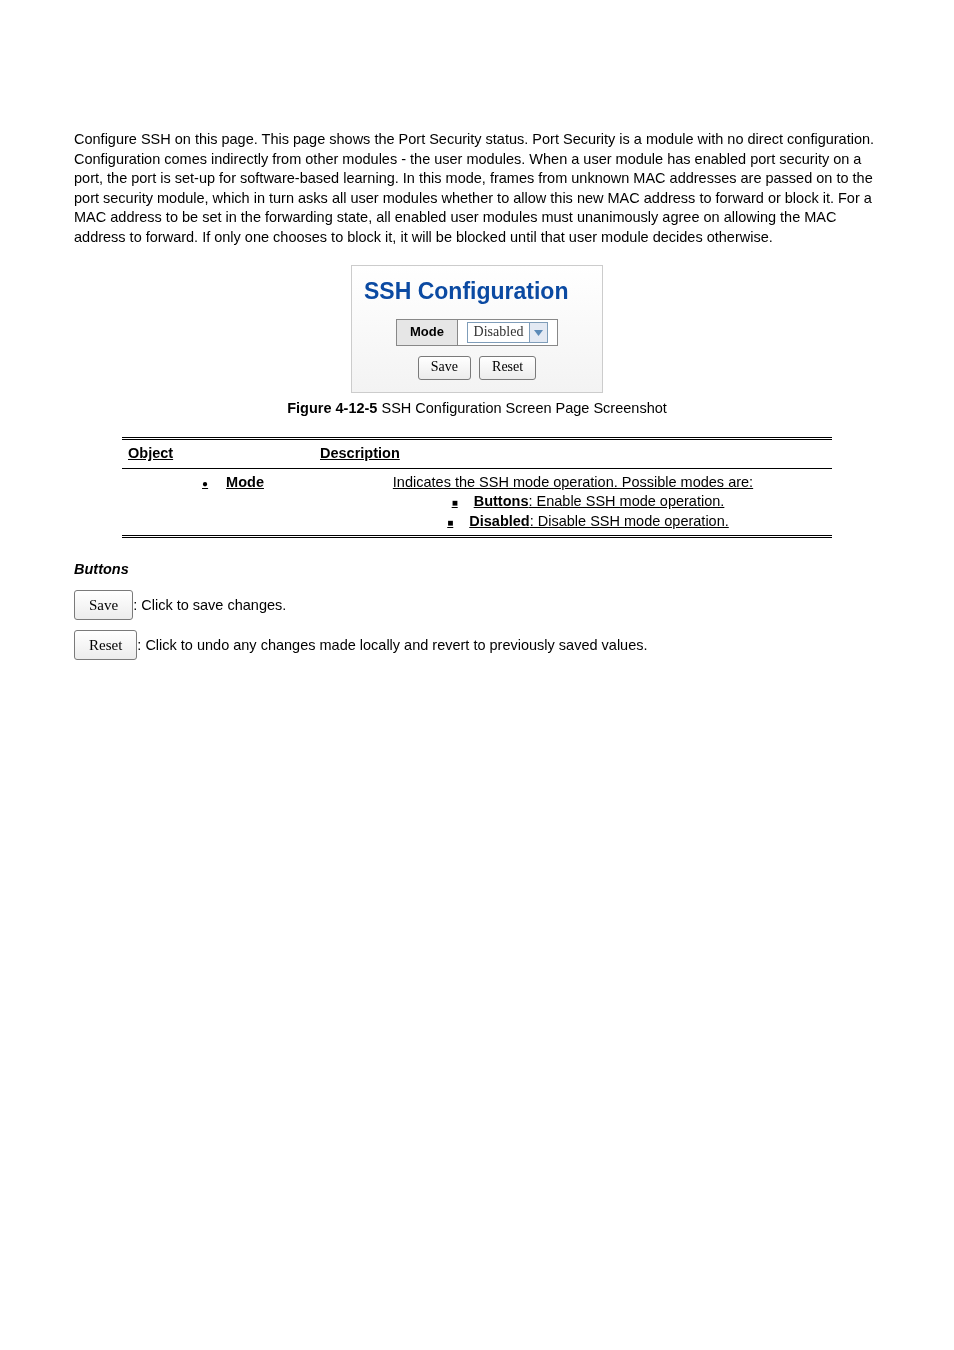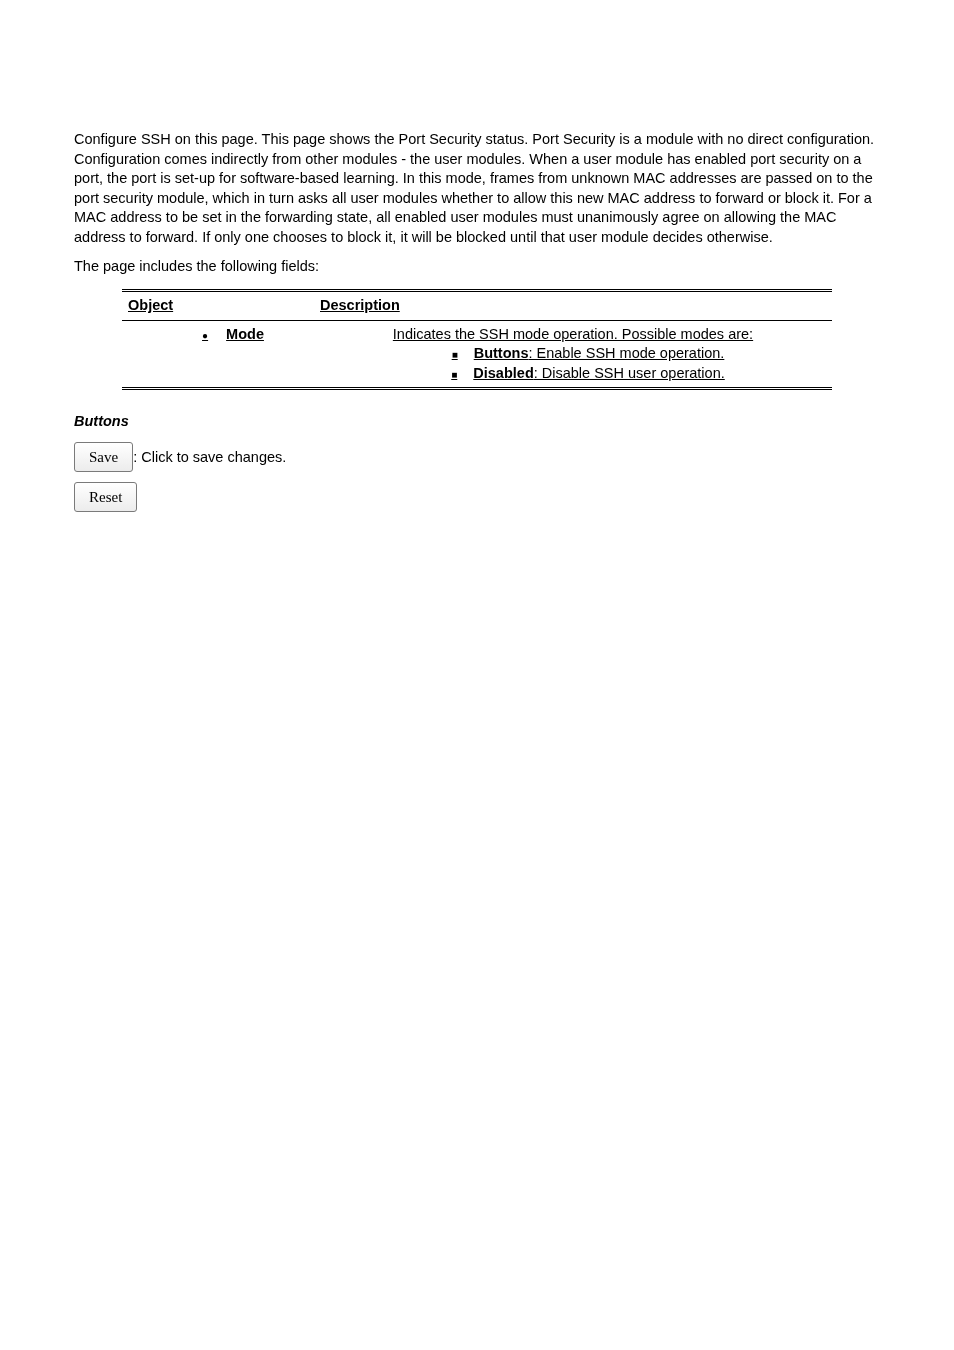--- a/index.html
+++ b/index.html
@@ -145,58 +145,83 @@
   .container { position: relative; height: 1012px; width: 954px; }
 </style>
 </head>
 <body>
 
 <div class="container">
 <div class="page">
 
   <p class="para">Configure SSH on this page. This page shows the Port Security status. Port Security is a module with no direct configuration. Configuration comes indirectly from other modules - the user modules. When a user module has enabled port security on a port, the port is set-up for software-based learning. In this mode, frames from unknown MAC addresses are passed on to the port security module, which in turn asks all user modules whether to allow this new MAC address to forward or block it. For a MAC address to be set in the forwarding state, all enabled user modules must unanimously agree on allowing the MAC address to forward. If only one chooses to block it, it will be blocked until that user module decides otherwise.</p>
 
-
-
-  <p class="fields-intro">The page includes the following fields:</p>
+  <div class="figure-wrap">
+    <div class="ssh-card">
+      <div class="ssh-title">SSH Configuration</div>
+      <div class="mode-row">
+        <div class="mode-cell">Mode</div>
+        <div class="mode-sel">
+          <div class="select-box">
+            <span class="val">Disabled</span>
+            <span class="arrow">
+              <svg width="9" height="6" viewBox="0 0 9 6">
+                    <path d="M0 0 L9 0 L4.5 6 Z" fill="#5b8ab8"></path>
+                  </svg>
+            </span>
+          </div>
+        </div>
+      </div>
+      <div class="btn-row">
+        <span class="btn">Save</span>
+        <span class="btn">Reset</span>
+      </div>
+    </div>
+  </div>
+
+  <p class="fig-caption">
+    <span style="font-weight:700;">Figure 4-12-5</span><span> SSH Configuration Screen Page Screenshot</span>
+  </p>
+
 
   <table class="fields-table">
     <thead>
       <tr>
         <th class="col-obj">Object</th>
         <th>Description</th>
       </tr>
     </thead>
     <tbody>
       <tr>
         <td class="col-obj">
           <div class="obj-bullet"><span class="dot">●</span><span style="font-weight:700;">Mode</span></div>
         </td>
         <td>
           <ul class="desc-list">
             <li>Indicates the SSH mode operation. Possible modes are:</li>
             <li class="sub">
               <span class="sq">■</span><span style="font-weight:700;">Buttons</span><span>: Enable SSH mode operation.</span>
             </li>
             <li class="sub">
-              <span class="sq">■</span><span style="font-weight:700;">Disabled</span><span>: Disable SSH user operation.</span>
+              <span class="sq">■</span><span style="font-weight:700;">Disabled</span><span>: Disable SSH mode operation.</span>
             </li>
           </ul>
         </td>
       </tr>
     </tbody>
   </table>
 
   <p class="btn-heading">Buttons</p>
 
   <div class="btn-line">
     <span class="btn-big">Save</span>
         <span>: Click to save changes.</span>
   </div>
 
   <div class="btn-line">
     <span class="btn-big">Reset</span>
+        <span>: Click to undo any changes made locally and revert to previously saved values.</span>
   </div>
 
 </div>
 
 <div class="page-number">237</div>
 </div>
 
 </body></html>

